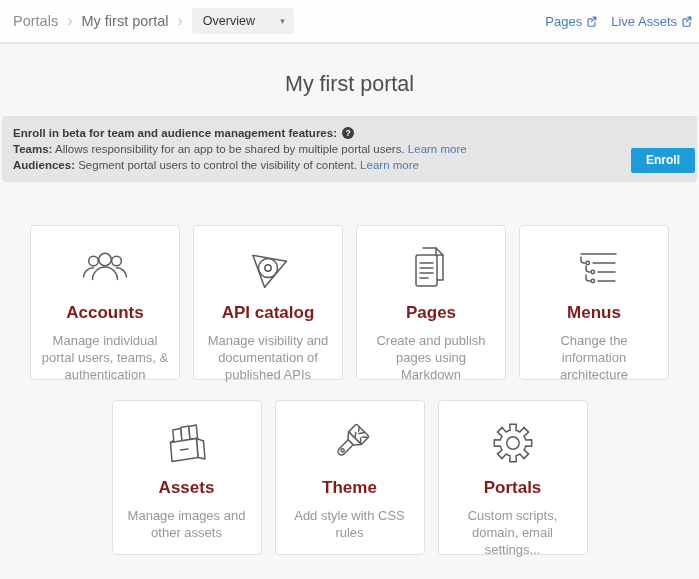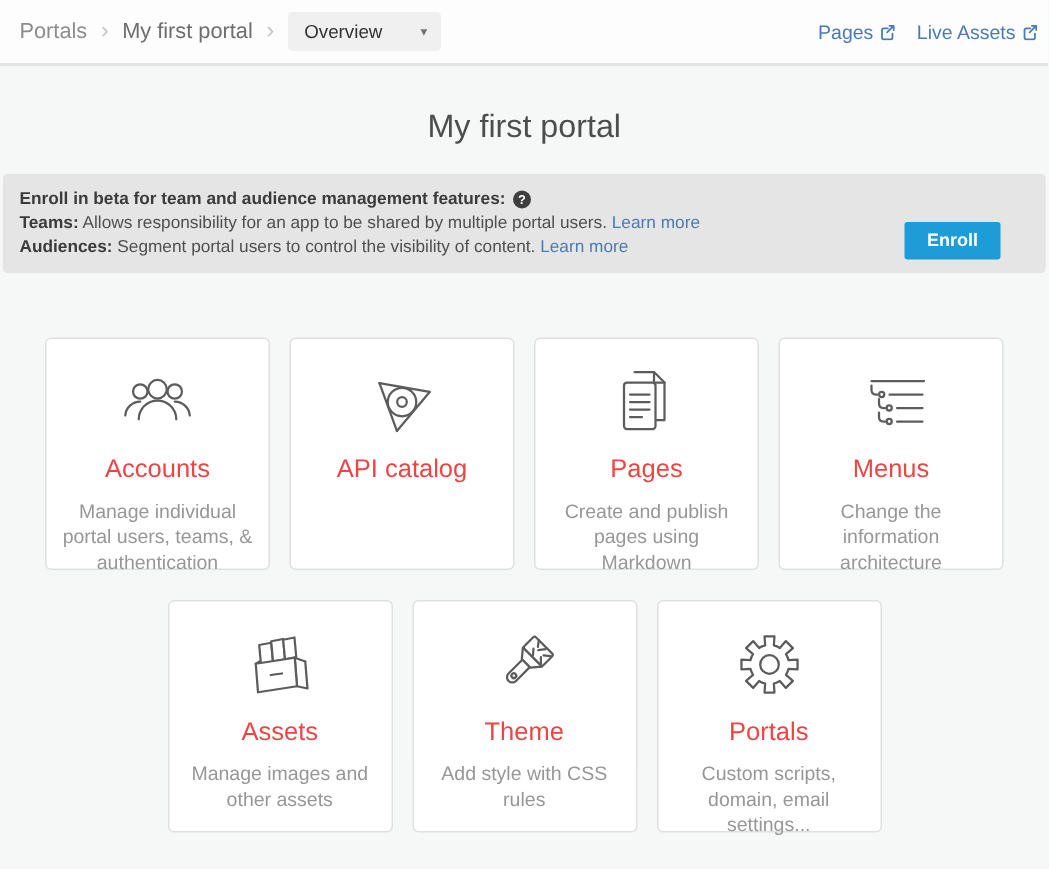--- a/index.html
+++ b/index.html
@@ -64,21 +64,21 @@
   .help-circle {
     display: inline-flex; align-items: center; justify-content: center;
     width: 12px; height: 12px; border-radius: 50%;
     background: #3e3e3e; color: #fff;
     font-size: 8.5px; font-weight: bold;
     cursor: pointer;
   }
   .banner-line b { color: #3b3b3b; }
   .learn-more { color: var(--link); text-decoration: none; cursor: pointer; }
   .enroll-btn {
-    position: absolute; right: 29px; bottom: 8px;
+    position: absolute; right: 1px; bottom: 8px;
     background: var(--accent);
     color: #fff; border: none; border-radius: 2px;
     font-family: inherit; font-size: 12px; font-weight: bold;
     padding: 5px 15px 6px;
     cursor: pointer;
   }
   
   .cards-row { display: flex; justify-content: center; gap: 13px; }
   .row-1 { margin-top: 43px; }
   .row-2 { margin-top: 20px; }
@@ -86,21 +86,21 @@
     width: 150px; height: 155px;
     background: #fff;
     border: 1px solid #e0e0e0;
     border-radius: 4px;
     text-align: center;
     padding-top: 15px;
     cursor: pointer;
   }
   .card-icon { height: 54px; display: flex; align-items: center; justify-content: center; }
   .card-icon svg { width: 48px; height: 48px; }
-  .card-title { font-size: 17px; color: #ef4444; margin-top: 8px; font-weight: 400; }
+  .card-title { font-size: 17px; color: #7f1d1d; margin-top: 8px; font-weight: 700; }
   .card-desc {
     font-size: 13px; color: #979797;
     line-height: 17px;
     margin-top: 9px; padding: 0 9px;
   }
   .ico { fill: none; stroke: #5c5c5c; stroke-width: 1.5; stroke-linecap: round; stroke-linejoin: round; }
   .wfill { fill: #ffffff; }
 </style>
 </head>
 <body>
@@ -177,20 +177,21 @@
       <div class="card-icon">
         <svg viewBox="0 0 48 48" class="ico">
           <line x1="7" y1="14.2" x2="41" y2="14.2" transform="rotate(10 24 24)"></line>
           <line x1="7" y1="14.2" x2="41" y2="14.2" transform="rotate(130 24 24)"></line>
           <line x1="7" y1="14.2" x2="41" y2="14.2" transform="rotate(250 24 24)"></line>
           <circle class="wfill" cx="24" cy="24" r="9.5"></circle>
           <circle cx="24" cy="24" r="3.2"></circle>
         </svg>
       </div>
       <div class="card-title">API catalog</div>
+      <div class="card-desc">Manage visibility and documentation of published APIs</div>
     </div>
 
     <div class="card">
       <div class="card-icon">
         <svg viewBox="0 0 48 48" class="ico">
           <path d="M16,4 h13 l7,7 v25 h-6"></path>
           <path d="M29,4 v7 h7"></path>
           <rect class="wfill" x="9" y="11" width="21" height="31" rx="2"></rect>
           <line x1="13" y1="19" x2="26" y2="19"></line>
           <line x1="13" y1="24" x2="26" y2="24"></line>

